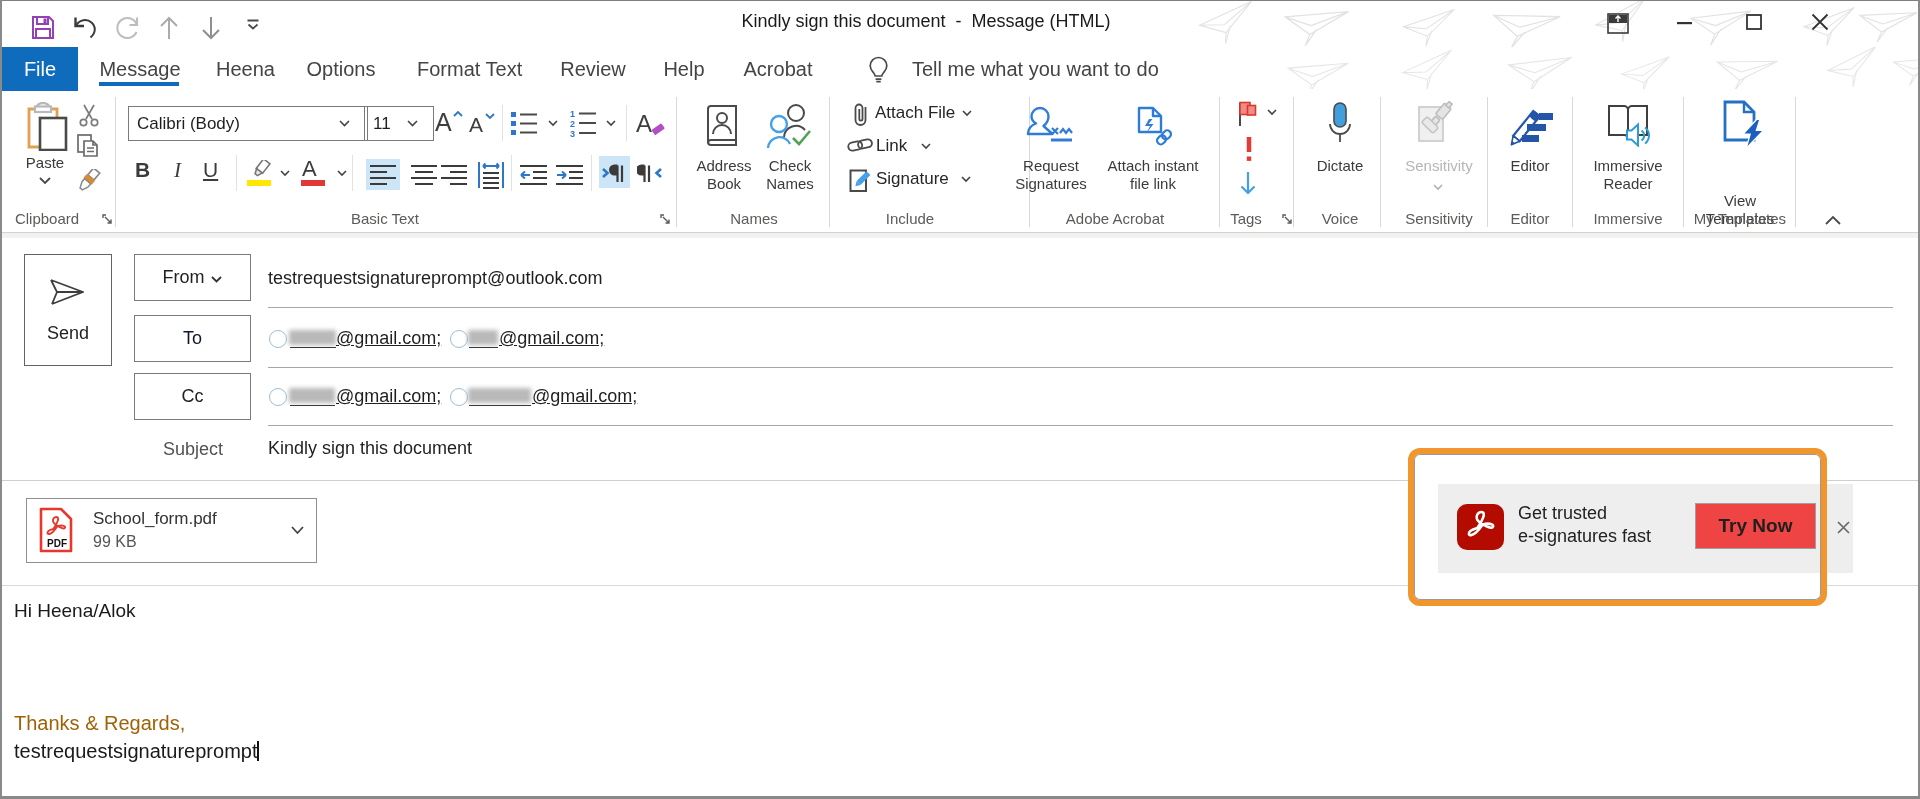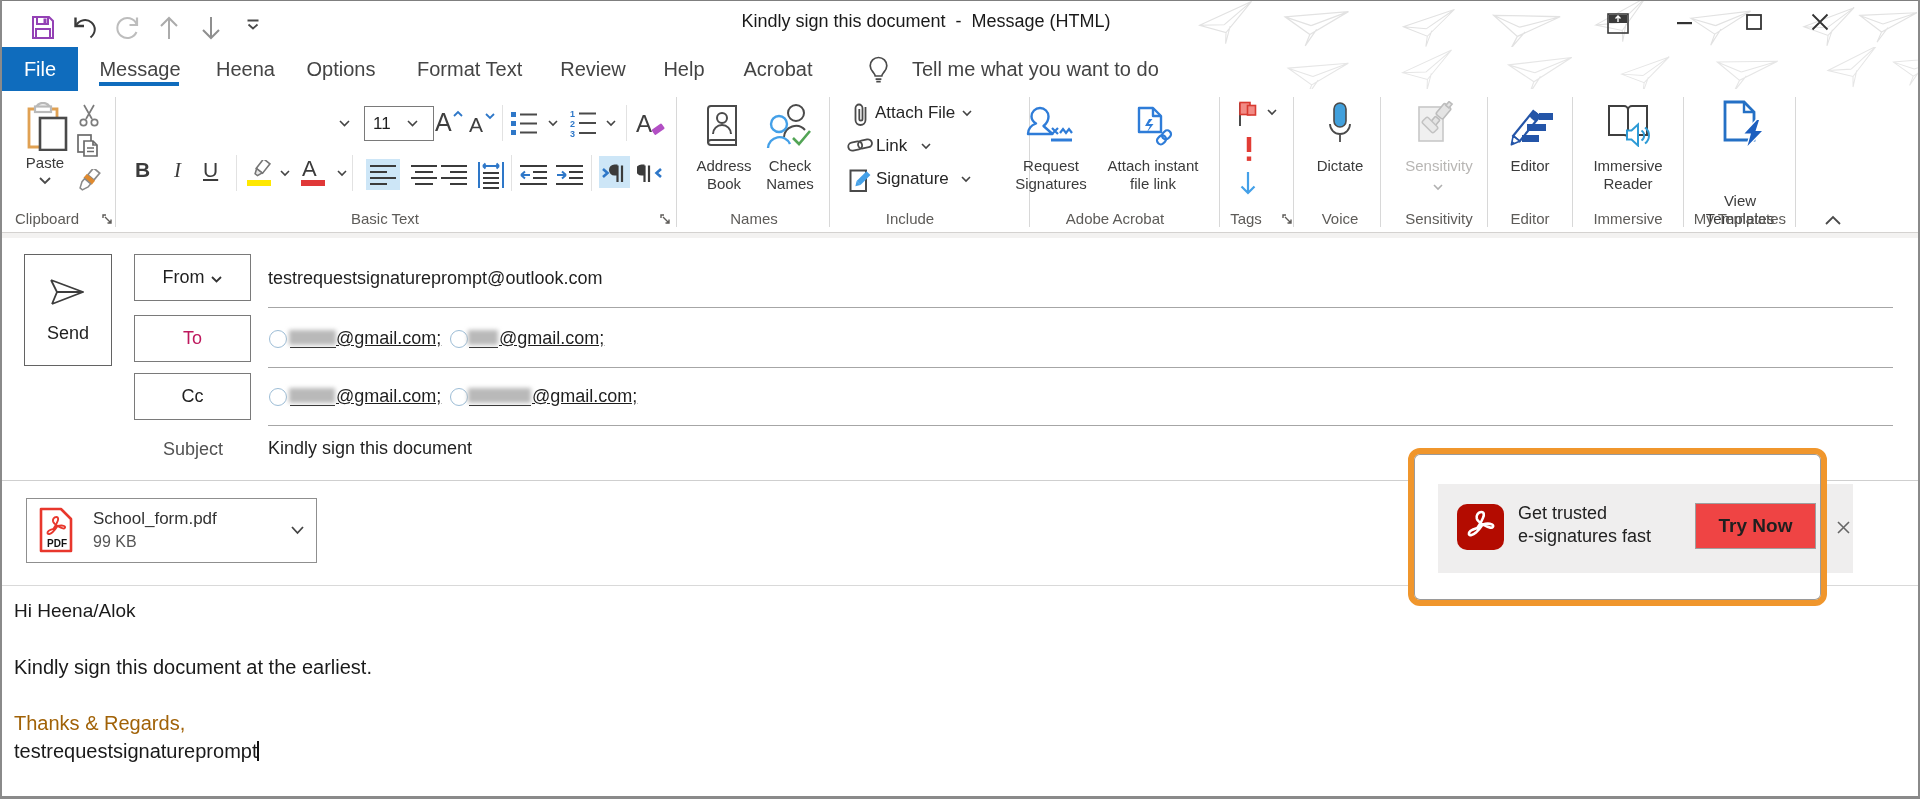--- a/index.html
+++ b/index.html
@@ -176,20 +176,21 @@
       <rect x="9" y="-2" width="8" height="9" fill="none" stroke="#8a8a8a" stroke-width="1.7"></rect>
       <rect x="7.6" y="7" width="10.8" height="5" fill="#e08a2e"></rect>
       <path d="M9 12 h8 v4 l-2.5 6 h-3 l-2.5-6 Z" fill="#fff" stroke="#8a8a8a" stroke-width="1.5"></path>
     </g>
   </svg>
   <div class="ab gl" style="left:8px;top:119px;width:74px;text-align:center;">Clipboard</div>
   <svg class="ab" style="left:100px;top:123px;" width="11" height="11" viewBox="0 0 11 11" fill="none" stroke="#5d5b58" stroke-width="1.4">
         <path d="M1 4 V1 H4 M3 3 L9 9 M9 5.5 V9 H5.5"></path>
       </svg>
 
+  <div class="ab" style="left:126px;top:15px;width:230px;height:33px;border:1px solid #7a7a7a;font-size:17px;color:#1f1f1f;line-height:33px;padding-left:8px;">Calibri (Body)</div>
   <svg class="ab" style="left:336px;top:28px;" width="13" height="9" viewBox="0 0 13 9" fill="none" stroke="#444" stroke-width="1.6">
         <path d="M2 2 L6.5 6.5 L11 2"></path>
       </svg>
   <div class="ab" style="left:362px;top:15px;width:60px;height:33px;border:1px solid #7a7a7a;font-size:17px;color:#1f1f1f;line-height:33px;padding-left:8px;">11</div>
   <svg class="ab" style="left:404px;top:28px;" width="13" height="9" viewBox="0 0 13 9" fill="none" stroke="#444" stroke-width="1.6">
         <path d="M2 2 L6.5 6.5 L11 2"></path>
       </svg>
   <div class="ab" style="left:433px;top:17px;font-size:25px;color:#3f3f3f;">A</div>
   <svg class="ab" style="left:450px;top:19px;" width="12" height="8" viewBox="0 0 12 8" fill="none" stroke="#2e77c8" stroke-width="1.8">
         <path d="M2 6 L6 2 L10 6"></path>
@@ -459,21 +460,21 @@
       <path d="M1 1 L33 13 L2 25 M1 1 L7 13 L2 25 M7 13 L33 13"></path>
     </svg>
     <div class="ab" style="left:0;top:68px;width:86px;text-align:center;font-size:18px;color:#1f1f1f;">Send</div>
   </div>
 
   <div class="ab" style="left:132px;top:16px;width:115px;height:45px;border:1px solid #7a7a7a;">
     <div class="ab" style="left:0;top:0;width:100%;height:45px;line-height:45px;text-align:center;font-size:18px;color:#1f1f1f;">From <svg style="display:inline-block;vertical-align:-1px;" width="13" height="9" viewBox="0 0 13 9" fill="none" stroke="#333" stroke-width="1.8">
             <path d="M2 2 L6.5 6.5 L11 2"></path>
           </svg></div>
   </div>
-  <div class="ab" style="left:132px;top:77px;width:115px;height:45px;border:1px solid #7a7a7a;line-height:45px;text-align:center;font-size:18px;color:#be185d;">To</div>
+  <div class="ab" style="left:132px;top:77px;width:115px;height:45px;border:1px solid #7a7a7a;line-height:45px;text-align:center;font-size:18px;color:#0f172a;">To</div>
   <div class="ab" style="left:132px;top:135px;width:115px;height:45px;border:1px solid #7a7a7a;line-height:45px;text-align:center;font-size:18px;color:#1f1f1f;">Cc</div>
 
   <div class="ab" style="left:266px;top:30px;font-size:18px;color:#1f1f1f;">testrequestsignatureprompt@outlook.com</div>
   <div class="hline" style="left:266px;top:69px;width:1625px;background:#a6a6a6;"></div>
 
   <div class="ab" style="left:267px;top:92px;width:16px;height:16px;border:1.5px solid #9dbdd6;border-radius:50%;"></div>
   <div class="ab" style="left:287px;top:92px;width:47px;height:15px;background:#b9b9b9;filter:blur(2px);"></div>
       <div class="ab" style="left:288px;top:109px;width:46px;height:1px;background:#3a3a3a;"></div>
   <div class="ab" style="left:334px;top:90px;font-size:18px;color:#1f1f1f;text-decoration:underline;">@gmail.com;</div>
   <div class="ab" style="left:448px;top:92px;width:16px;height:16px;border:1.5px solid #9dbdd6;border-radius:50%;"></div>
@@ -506,21 +507,20 @@
     </svg>
     <div class="ab" style="left:66px;top:10px;font-size:17px;color:#333;">School_form.pdf</div>
     <div class="ab" style="left:66px;top:34px;font-size:16px;color:#555;">99 KB</div>
     <svg class="ab" style="left:263px;top:26px;" width="15" height="11" viewBox="0 0 15 11" fill="none" stroke="#444" stroke-width="1.8">
           <path d="M2 2 L7.5 8 L13 2"></path>
         </svg>
   </div>
   <div class="hline" style="left:0;top:347px;width:1916px;background:#d9d9d9;"></div>
 
   <div class="ab" style="left:12px;top:362px;font-size:19px;color:#1a1a1a;">Hi Heena/Alok</div>
-  <div class="ab" style="left:12px;top:418px;font-size:20px;color:#1a1a1a;">Kindly sign this document at the earliest.</div>
   <div class="ab" style="left:12px;top:474px;font-size:20px;color:#a16207;">Thanks &amp; Regards,</div>
   <div class="ab" style="left:12px;top:502px;font-size:20px;color:#1a1a1a;">testrequestsignatureprompt<span style="display:inline-block;width:1.5px;height:20px;background:#111;vertical-align:-3px;"></span></div>
 
   <div class="ab" style="left:1406px;top:210px;width:419px;height:158px;background:#fff;"></div>
   <div class="ab" style="left:1436px;top:246px;width:415px;height:89px;background:#efeeee;"></div>
   <svg class="ab" style="left:1455px;top:266px;" width="47" height="46" viewBox="0 0 47 46">
     <rect x="0" y="0" width="47" height="46" rx="10" fill="#b30b00"></rect>
     <g fill="none" stroke="#fff" stroke-width="2.6">
       <path d="M24.5 8 c2.6 0 2.8 2.6 1.6 5.6 c-1.1 3-3.3 7-5.8 10.4 c-4.2 1.2-8.8 3.6-8.4 6 c.4 2.2 4.2 1 7-1.4 c2.2-2 4.8-5 6.9-8.2 c3-.8 6.6-1 9 0 c2.8 1.4 .8 3.8-1.6 3.2 c-2.2-.4-5-1.8-7.4-3.2 c-2.8-1.6-5.2-3.4-6-5.8 c-.8-2.6 .8-6.6 4.7-6.6 Z"></path>
     </g>

